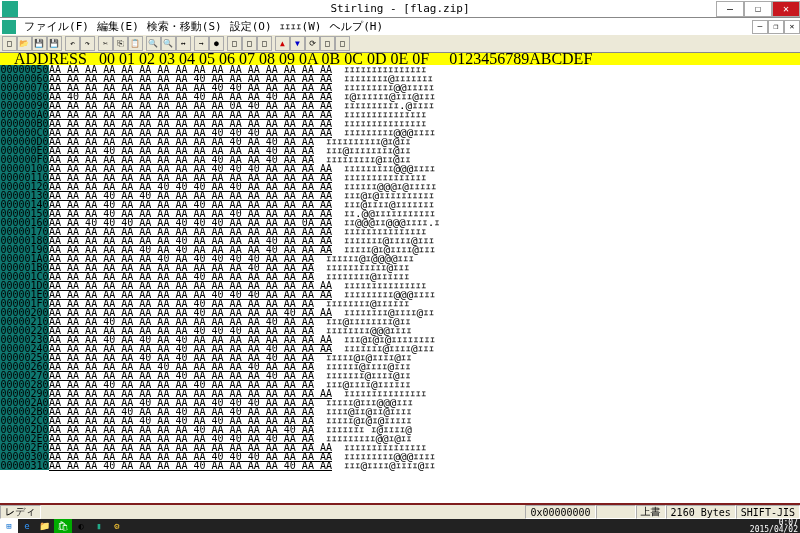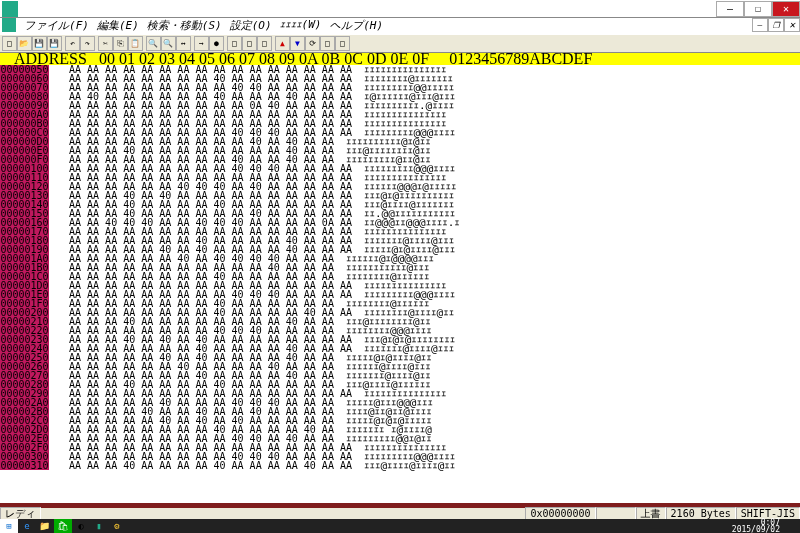--- a/index.html
+++ b/index.html
@@ -3,46 +3,47 @@
 <meta charset="utf-8">
 <style>
 * { margin:0; padding:0; box-sizing:border-box; }
 body { font-family:"MS Gothic","MS UI Gothic",monospace; font-size:10px; background:#fff; overflow:hidden; width:800px; height:533px; position:relative; }
 .titlebar { height:18px; background:#fff; border-bottom:1px solid #888; display:flex; align-items:center; position:relative; }
 .titlebar .icon { width:16px; height:16px; margin:0 2px; background:#2a8; }
 .titlebar .title { position:absolute; left:50%; transform:translateX(-50%); color:#000; font-size:11px; }
 .titlebar .winbtns { margin-left:auto; display:flex; }
 .titlebar .winbtns div { width:28px; height:16px; display:flex; align-items:center; justify-content:center; border:1px solid #aaa; font-size:10px; }
 .titlebar .winbtns .close { background:#c8171e; color:#fff; }
-.menubar { height:17px; background:#fff; display:flex; align-items:flex-start; font-size:11px; padding-left:2px;font-style:italic; }
+.menubar { height:17px; background:#fff; display:flex; align-items:center; font-size:11px; padding-left:2px; }
 .menubar .sysico { width:14px; height:14px; background:#2a8; margin-right:4px; }
 .menubar span { padding:0 4px; cursor:pointer; }
 .menubar .mdibtns { margin-left:auto; display:flex; }
 .menubar .mdibtns div { width:16px; height:14px; border:1px solid #aaa; font-size:8px; display:flex; align-items:center; justify-content:center; }
 .toolbar { height:18px; background:#ece9d8; display:flex; align-items:center; border-bottom:1px solid #888; padding-left:2px; }
 .toolbar .btn { width:15px; height:15px; margin:0 0px; border:1px solid #aaa; background:#ece9d8; display:flex; align-items:center; justify-content:center; font-size:8px; }
 .toolbar .sep { width:3px; }
 .header { height:12px; background:#ffff00; font-family:Liberation Serif, serif; font-size:16px; white-space:pre; padding-left:14px; line-height:12px; }
 .hexarea { height:452px; overflow:hidden; background:#fff; font-family:"MS Gothic",monospace; font-size:10px; line-height:9px; white-space:pre; }
 .hexrow { display:flex; height:9px; }
-.hexrow .addr { width:49px; background:#be185d; color:#000; text-align:center; }
-.hexrow .bytes { padding-left:20px; letter-spacing:0px; }
+.hexrow .addr { width:49px; background:#0f766e; color:#000; text-align:center; }
+.hexrow .bytes { padding-left:0; letter-spacing:0px;text-decoration:underline; }
 .hexrow .ascii { padding-left:12px; font-size:11px; }
-.statusbar { position:absolute; bottom:14px; left:0; right:0; height:16px; background:#ece9d8; border-top:5px solid #7f1d1d; display:flex; align-items:center; font-size:10px; }
+.statusbar { position:absolute; bottom:14px; left:0; right:0; height:16px; background:#ece9d8; border-top:2px solid #7f1d1d; display:flex; align-items:center; font-size:10px; }
 .statusbar .cell { border:1px inset #fff; padding:0 4px; height:14px; display:flex; align-items:center; }
 .statusbar .spacer { flex:1; }
 .taskbar { position:absolute; bottom:0; left:0; right:0; height:14px; background:#222; display:flex; align-items:center; }
 .taskbar .tb { width:18px; height:14px; display:flex; align-items:center; justify-content:center; font-size:9px; }
-.taskbar .clock { margin-left:auto; color:#fff; font-size:8px; text-align:right; padding-right:20px; line-height:7px; }
+.taskbar .clock { margin-left:auto; color:#fff; font-size:8px; text-align:right; padding-right:2px; line-height:7px; }
 </style>
 </head>
 <body>
 
 <div class="titlebar">
   <div class="icon"></div>
+  <div class="title">Stirling - [flag.zip]</div>
   <div class="winbtns">
     <div>–</div>
     <div>☐</div>
     <div class="close">✕</div>
   </div>
 </div>
 
 <div class="menubar">
   <div class="sysico"></div>
   <span>ファイル(F)</span>
@@ -104,14 +105,14 @@
 </div>
 
 <div class="taskbar">
   <div class="tb" style="background:#fff;color:#06c">⊞</div>
   <div class="tb" style="color:#39f">e</div>
   <div class="tb" style="color:#fc3">📁</div>
   <div class="tb" style="background:#0a0;color:#fff">🛍</div>
   <div class="tb">◐</div>
   <div class="tb" style="color:#2a8">▮</div>
   <div class="tb" style="color:#fc3">⚙</div>
-  <div class="clock"><span>0:07</span><br><span>2015/09/02</span></div>
+  <div class="clock"><span>0:07</span><br><span>2015/04/02</span></div>
 </div>
 
 </body></html>

